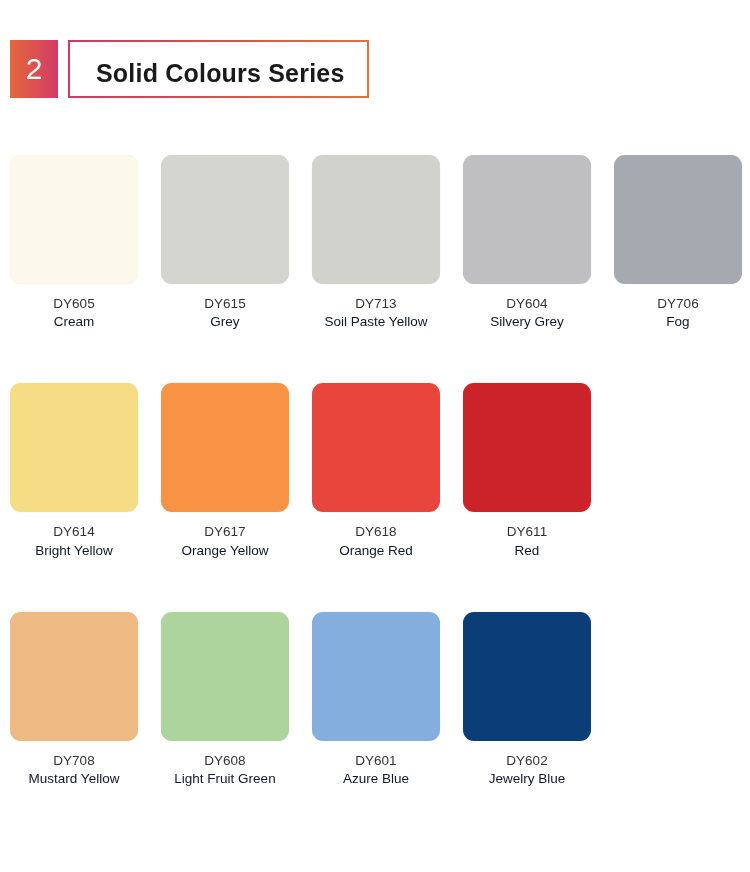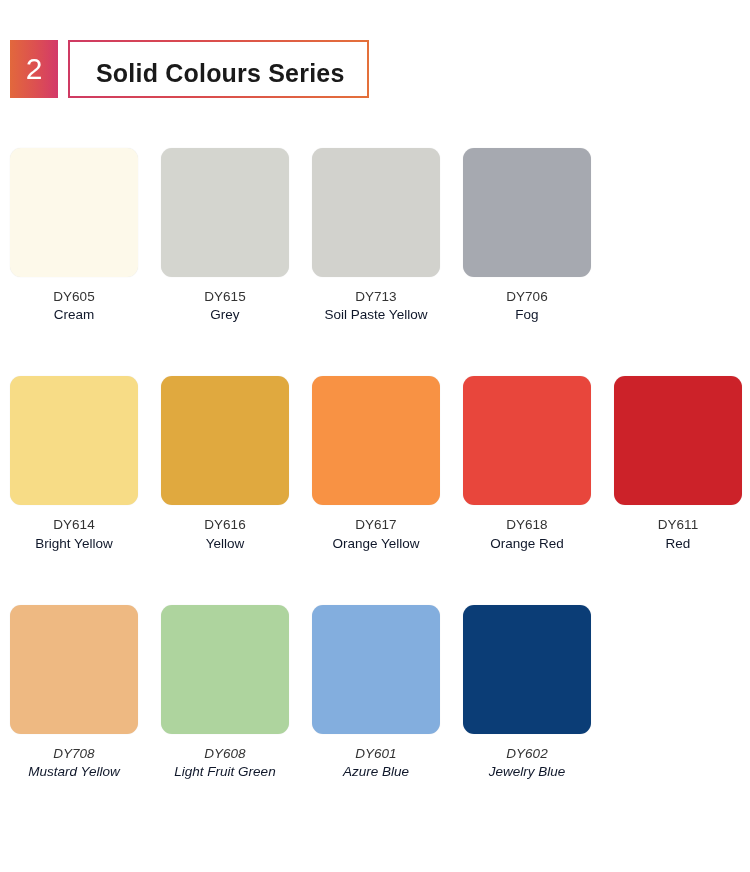--- a/index.html
+++ b/index.html
@@ -56,28 +56,28 @@
     color: #1a1a1a;
     font-weight: 700;
     white-space: nowrap;
     letter-spacing: 0.2px;
   }
 
   
   .grid {
     position: absolute;
     left: 10px;
-    top: 148px;
+    top: 155px;
     width: 730px;
   }
   .row {
     display: flex;
     margin-bottom: 52px;
   }
-  .row:last-child { margin-bottom: 4px; font-style: italic; }
+  .row:last-child { margin-bottom: 4px; }
 
   .cell {
     width: 128px;
     margin-right: 23px;
     display: flex;
     flex-direction: column;
     align-items: center;
   }
   .cell:last-child { margin-right: 0; }
 
@@ -134,43 +134,43 @@
         </div>
       </div>
       <div class="cell">
         <div class="swatch" style="background: rgb(210, 210, 205);"></div>
         <div class="labels">
           <span class="code">DY713</span>
           <span class="name">Soil Paste Yellow</span>
         </div>
       </div>
       <div class="cell">
+        <div class="swatch" style="background: rgb(191, 191, 193);"></div>
+        <div class="labels">
+          <span class="code">DY604</span>
+          <span class="name">Silvery Grey</span>
+        </div>
+      </div>
+      <div class="cell">
         <div class="swatch" style="background: rgb(166, 169, 176);"></div>
         <div class="labels">
           <span class="code">DY706</span>
           <span class="name">Fog</span>
         </div>
       </div>
     </div>
     <div class="row">
       <div class="cell">
         <div class="swatch" style="background: rgb(247, 220, 134);"></div>
         <div class="labels">
           <span class="code">DY614</span>
           <span class="name">Bright Yellow</span>
         </div>
       </div>
       <div class="cell">
-        <div class="swatch" style="background: rgb(224, 169, 63);"></div>
-        <div class="labels">
-          <span class="code">DY616</span>
-          <span class="name">Yellow</span>
-        </div>
-      </div>
-      <div class="cell">
         <div class="swatch" style="background: rgb(248, 146, 68);"></div>
         <div class="labels">
           <span class="code">DY617</span>
           <span class="name">Orange Yellow</span>
         </div>
       </div>
       <div class="cell">
         <div class="swatch" style="background: rgb(232, 70, 60);"></div>
         <div class="labels">
           <span class="code">DY618</span>

